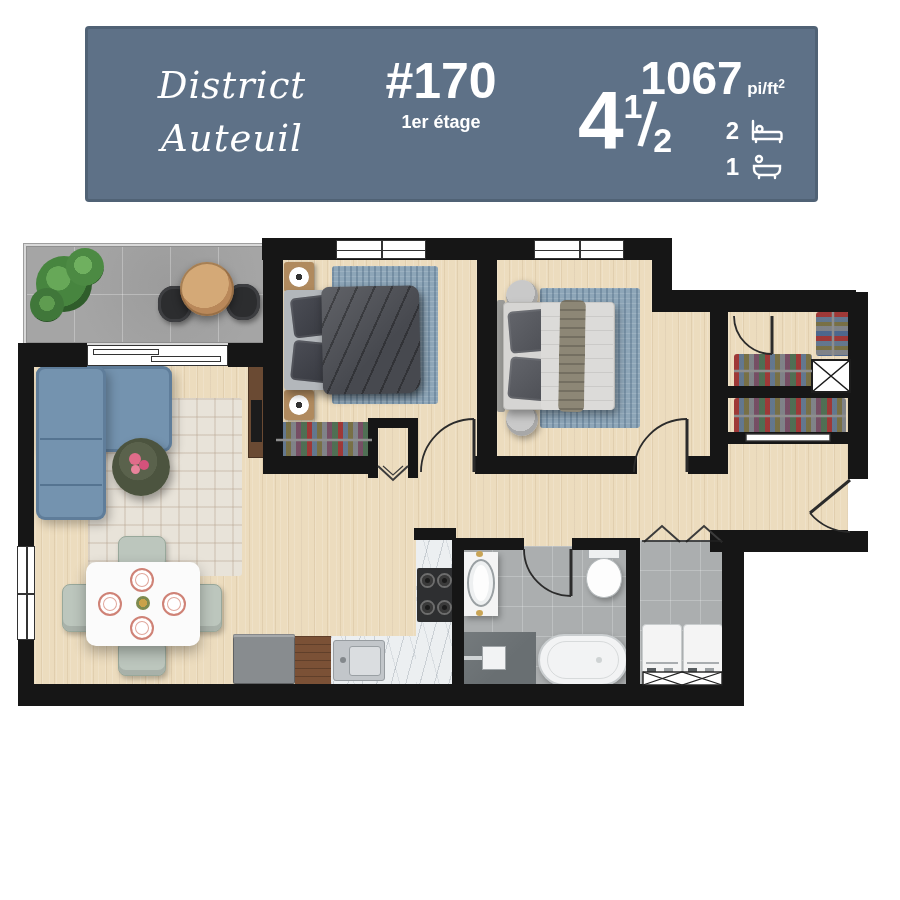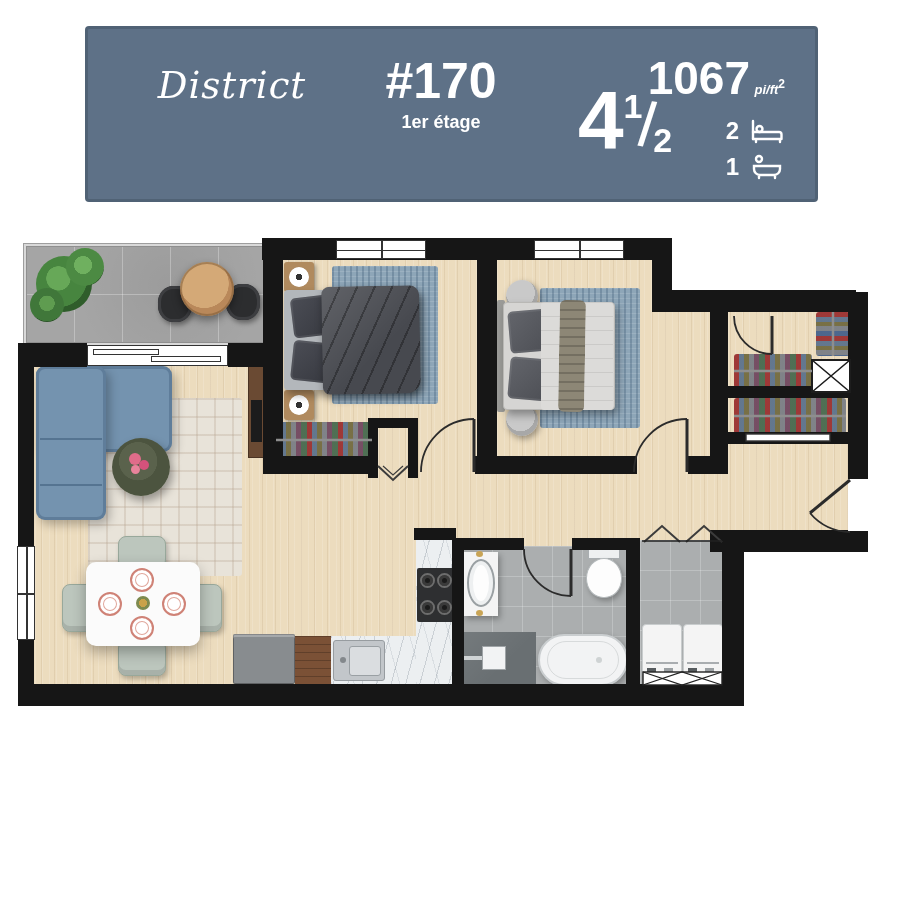--- a/index.html
+++ b/index.html
@@ -12,21 +12,21 @@
   .brand{font-family:"DejaVu Serif",serif;font-style:italic;font-size:37px;line-height:53px;
          letter-spacing:1px;text-align:center;}
   .unitnum{font-size:50px;font-weight:bold;line-height:52px;}
   .floorline{font-size:18px;font-weight:bold;line-height:30px;}
   .r-whole{font-size:82px;font-weight:bold;}
   .r-top{font-size:34px;font-weight:bold;position:relative;top:-30px;}
   .r-slash{display:inline-block;font-size:46px;font-weight:bold;transform:rotate(10deg) scaleY(1.35);
            position:relative;top:-8px;margin:0 -1px;}
   .r-bot{font-size:34px;font-weight:bold;position:relative;top:4px;}
   .area-num{font-size:46px;font-weight:bold;}
-  .area-unit{font-size:13px;font-weight:bold;font-style:italic;}
+  .area-unit{font-size:17px;font-weight:bold;}
   .area-sup{font-size:12px;font-weight:bold;vertical-align:super;}
   .cnt{font-size:24px;font-weight:bold;}
   .featrow{display:flex;align-items:center;justify-content:flex-end;gap:10px;height:36px;}
   
   .wall{background:#161616;}
   .wood{background-color:#ecdcbe;
         background-image:repeating-linear-gradient(90deg,rgba(150,115,70,.13) 0 1px,transparent 1px 13px),
                          repeating-linear-gradient(90deg,rgba(255,255,255,.15) 0 1px,transparent 1px 7px);}
   .tile{background-color:#a5a5a5;
         background-image:linear-gradient(rgba(255,255,255,.28) 1px,transparent 1px),
@@ -62,20 +62,21 @@
   .pillow{position:absolute;border-radius:5px;background:linear-gradient(135deg,#4b4d55,#35373e);box-shadow:inset 0 0 0 2px rgba(255,255,255,.08);}
 </style>
 </head>
 <body>
 
 <div id="screen">
 
   <div class="a" id="badge">
     <div class="a brand" style="left:28px;top:30px;width:232px;">
       <div>District</div>
+      <div>Auteuil</div>
     </div>
     <div class="a" style="left:262px;top:26px;width:182px;text-align:center;">
       <div class="unitnum">#170</div>
       <div class="floorline">1er étage</div>
     </div>
     <div class="a" style="left:452px;top:44px;width:170px;text-align:center;">
       <span class="r-whole">4</span><span class="r-top">1</span><span class="r-slash">/</span><span class="r-bot">2</span>
     </div>
     <div class="a" style="right:30px;top:22px;width:230px;text-align:right;">
       <div style="height:62px;">

